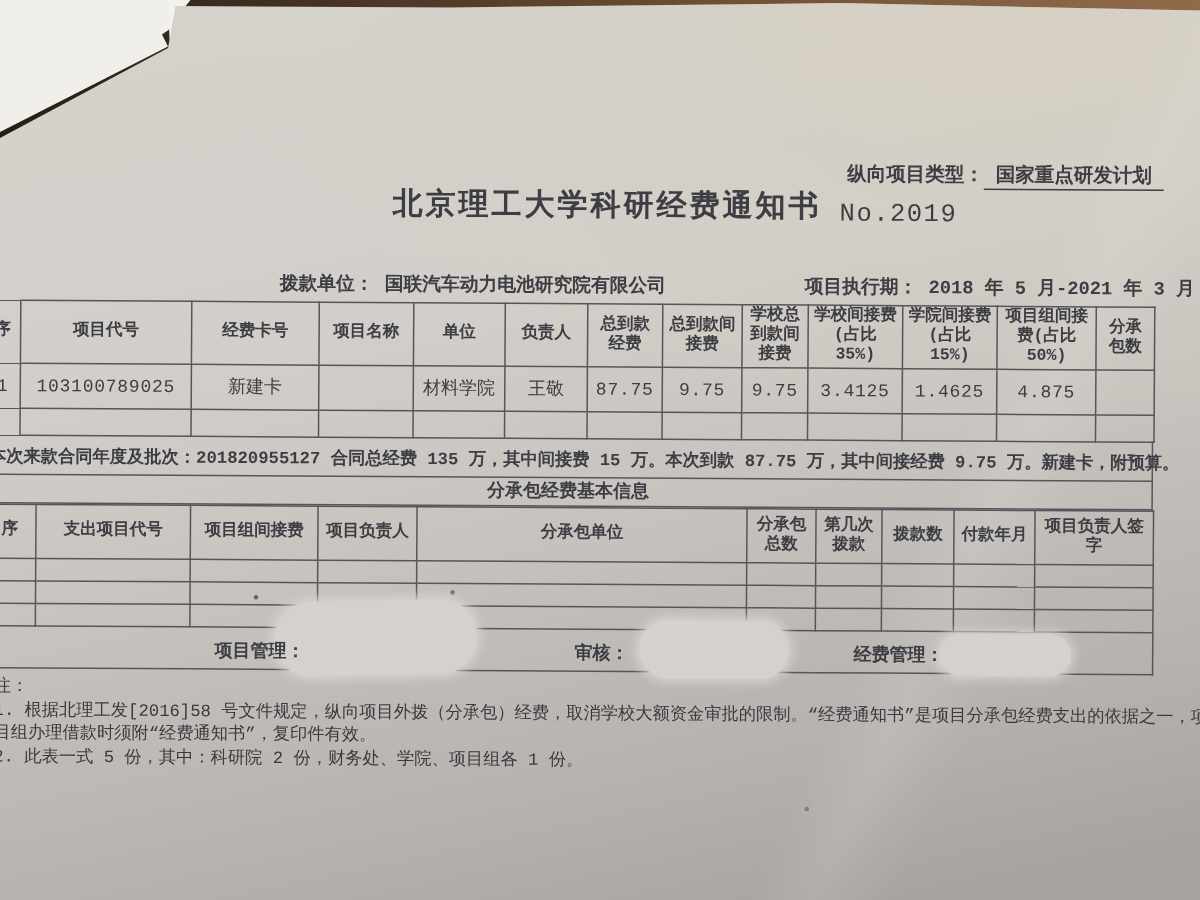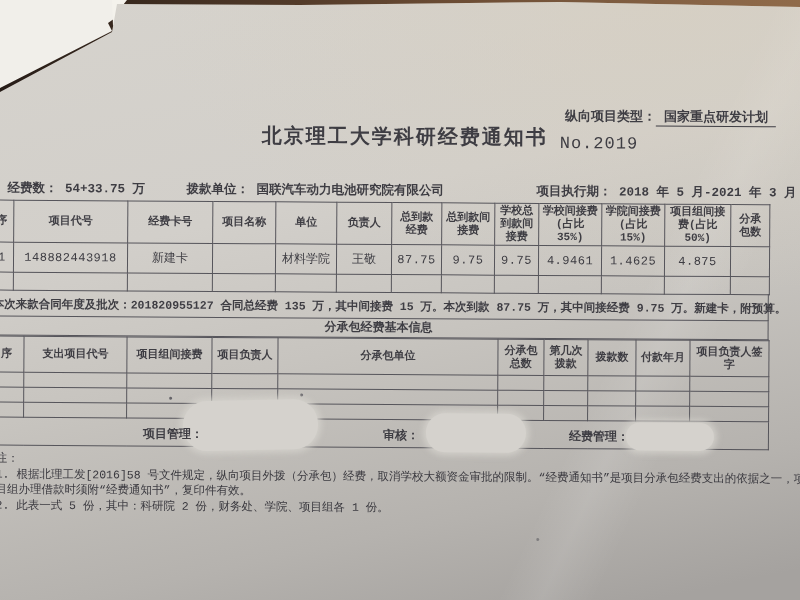--- a/index.html
+++ b/index.html
@@ -80,23 +80,20 @@
   <div class="paper-main"></div>
 
   <div class="form">
 
     <div class="abs type-line">
       <span>纵向项目类型：</span><span class="u">国家重点研发计划</span>
     </div>
     <div class="abs doc-title">北京理工大学科研经费通知书</div>
     <div class="abs doc-no">No.2019</div>
 
-    <div class="abs info-line i1">
-      <span>经费数：</span> <span>54+33.75 万</span>
-    </div>
     <div class="abs info-line i2">
       <span>拨款单位：</span> <span>国联汽车动力电池研究院有限公司</span>
     </div>
     <div class="abs info-line i4">
       <span>项目执行期：</span> <span>2018 年 5 月-2021 年 3 月</span>
     </div>
 
     <table class="t1">
       <colgroup>
           <col style="width:24px">
@@ -124,29 +121,29 @@
         <td class="hdr">总到款经费</td>
         <td class="hdr">总到款间接费</td>
         <td class="hdr">学校总到款间接费</td>
         <td class="hdr">学校间接费(占比 35%)</td>
         <td class="hdr">学院间接费(占比 15%)</td>
         <td class="hdr">项目组间接费(占比 50%)</td>
         <td class="hdr">分承包数</td>
       </tr>
       <tr class="r-data">
         <td class="val">1</td>
-        <td class="val num">148882443918</td>
+        <td class="val num">103100789025</td>
         <td class="val">新建卡</td>
         <td class="val"></td>
         <td class="val">材料学院</td>
         <td class="val">王敬</td>
         <td class="val num">87.75</td>
         <td class="val num">9.75</td>
         <td class="val num">9.75</td>
-        <td class="val num">4.9461</td>
+        <td class="val num">3.4125</td>
         <td class="val num">1.4625</td>
         <td class="val num">4.875</td>
         <td class="val"></td>
       </tr>
       <tr class="r-empty">
         <td></td>
             <td></td>
             <td></td>
             <td></td>
             <td></td>

